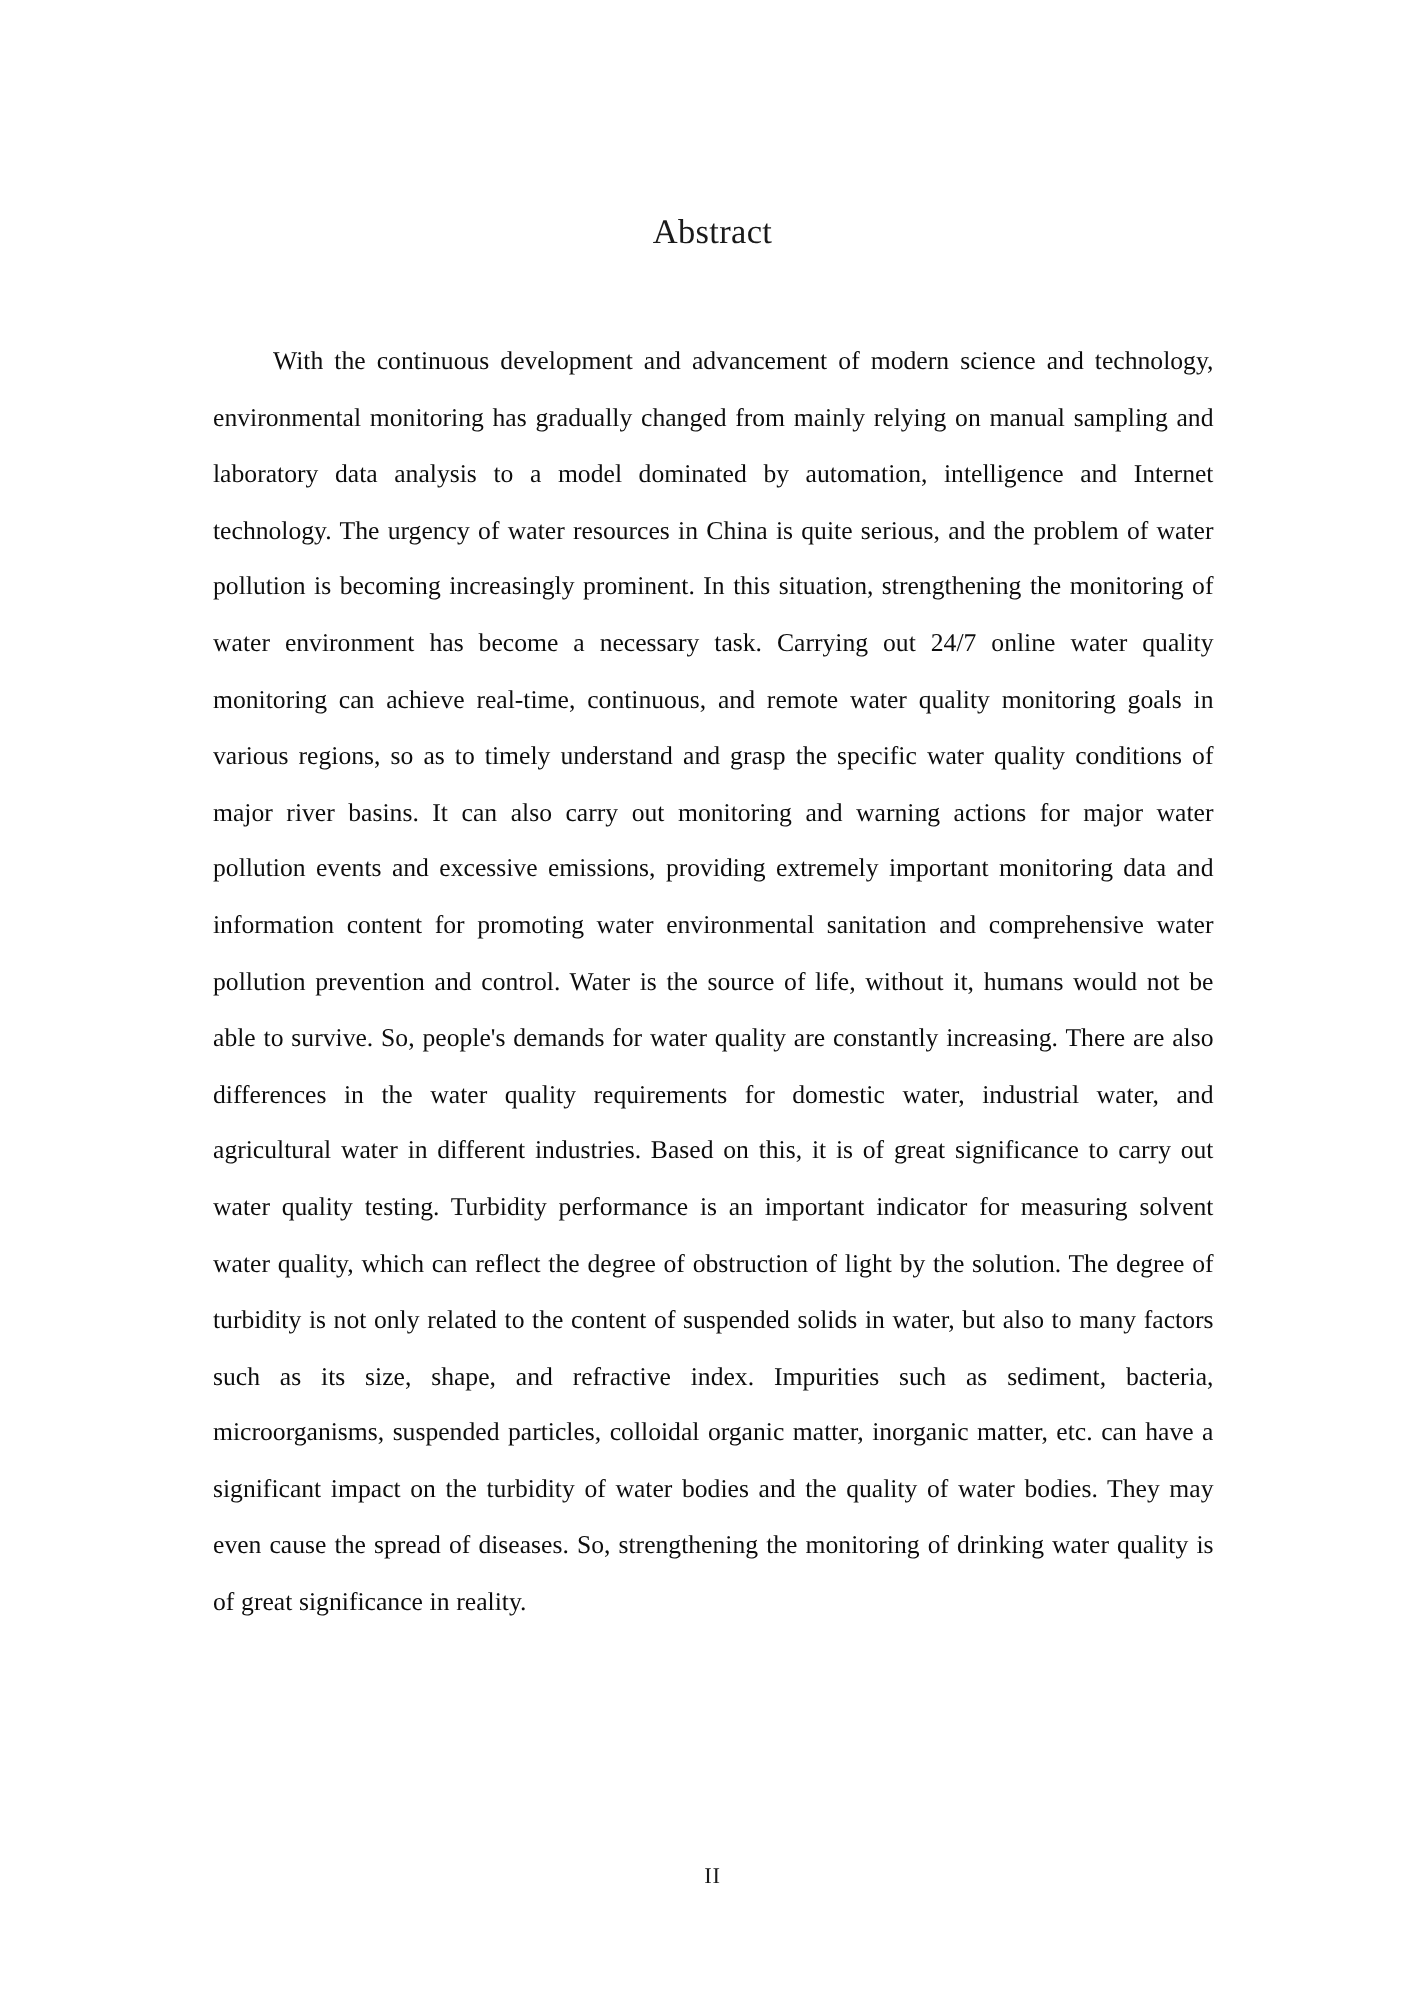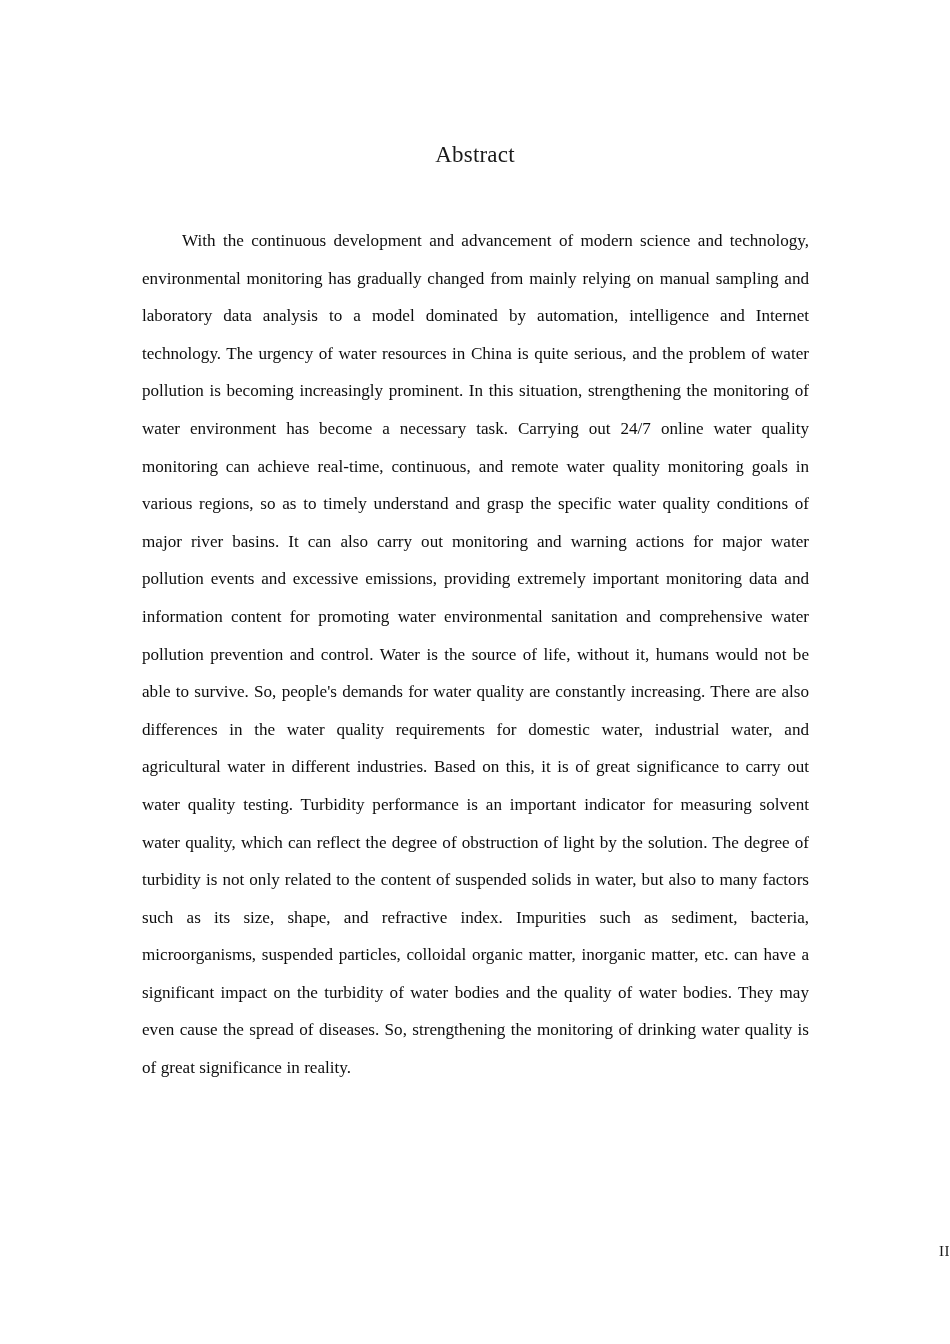--- a/index.html
+++ b/index.html
@@ -52,21 +52,21 @@
   }
   .body-block p:last-child {
     text-align-last: left;
     font-family: Liberation Serif, serif;
   }
   .page-number {
     position: absolute;
     top: 1240px;
     left: 0;
     width: 950px;
-    text-align: right;
+    text-align: center;
     font-size: 15px;
     line-height: 22px;
     color: #1a1a1a;
     letter-spacing: 0.5px;
   }
 </style>
 </head>
 <body>
 
 <div class="page">

